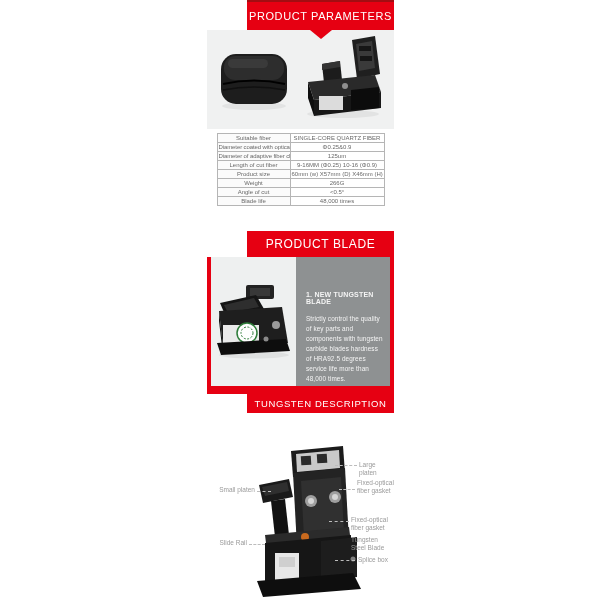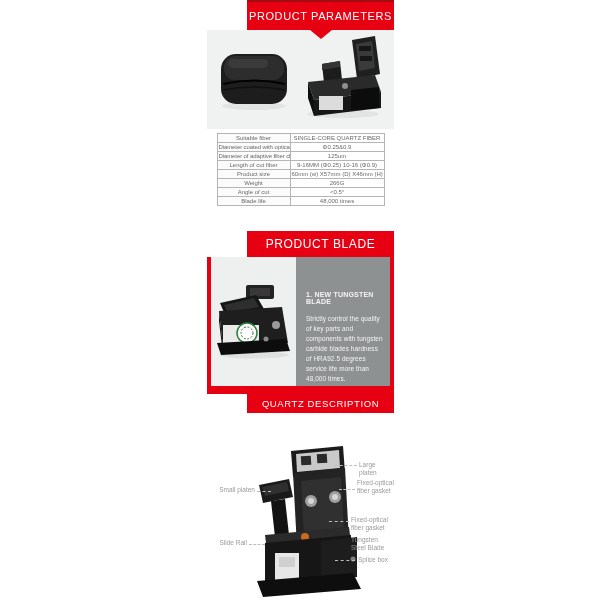--- a/index.html
+++ b/index.html
@@ -161,21 +161,21 @@
       </svg>
     </div>
     <div class="shoot-panel">
       <div class="shoot-title">1. NEW TUNGSTEN BLADE</div>
       <div class="shoot-text">Strictly control the quality of key parts and components with tungsten carbide blades hardness of HRA92.5 degrees service life more than 48,000 times.</div>
     </div>
   </div>
   <div class="red-bar"></div>
 
   <div class="banner banner3">
-    <span>QUARTZ DESCRIPTION</span>
+    <span>TUNGSTEN DESCRIPTION</span>
   </div>
 
   <div class="diagram">
     <svg class="device" width="118" height="158" viewBox="0 0 118 158">
 
       <polygon points="46,8 98,3 100,30 48,34" fill="#1b1b1b"></polygon>
       <polygon points="51,11 94,7 95,25 52,29" fill="#c9c9c9"></polygon>
       <rect x="56" y="13" width="10" height="9" fill="#2a2a2a" transform="rotate(-4 61 17)"></rect>
       <rect x="72" y="11" width="10" height="9" fill="#2a2a2a" transform="rotate(-4 77 15)"></rect>
 

